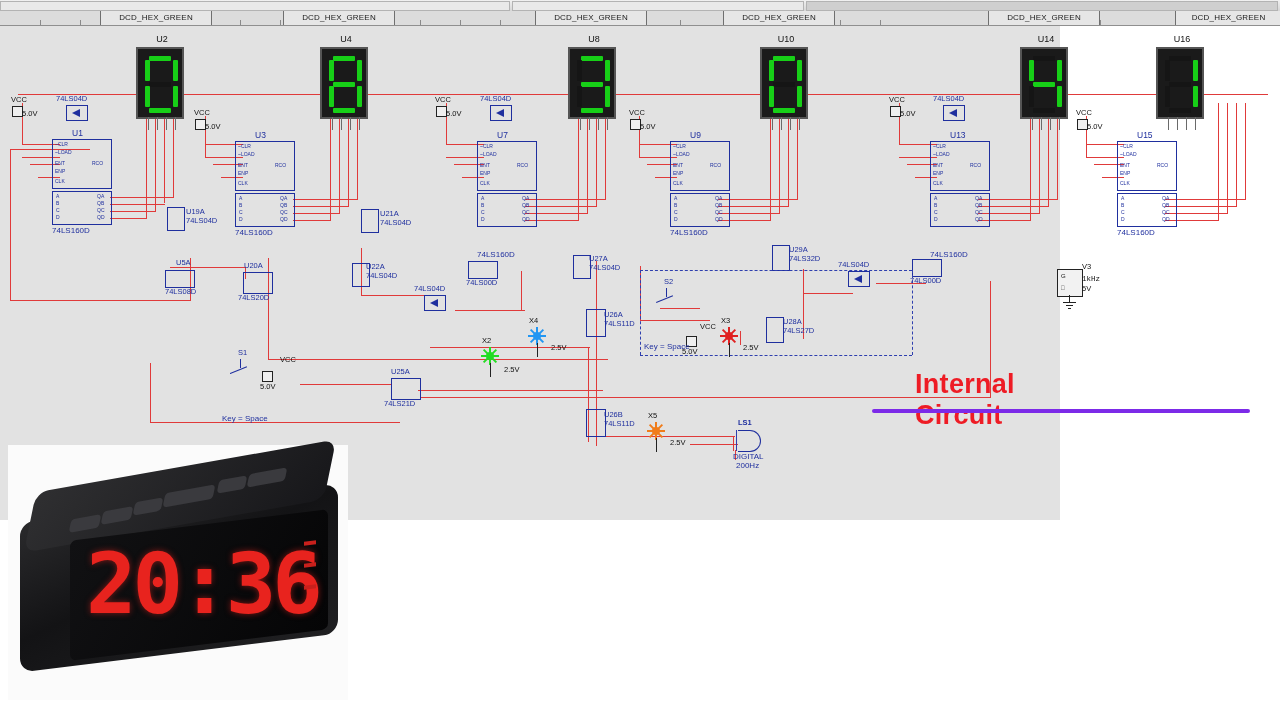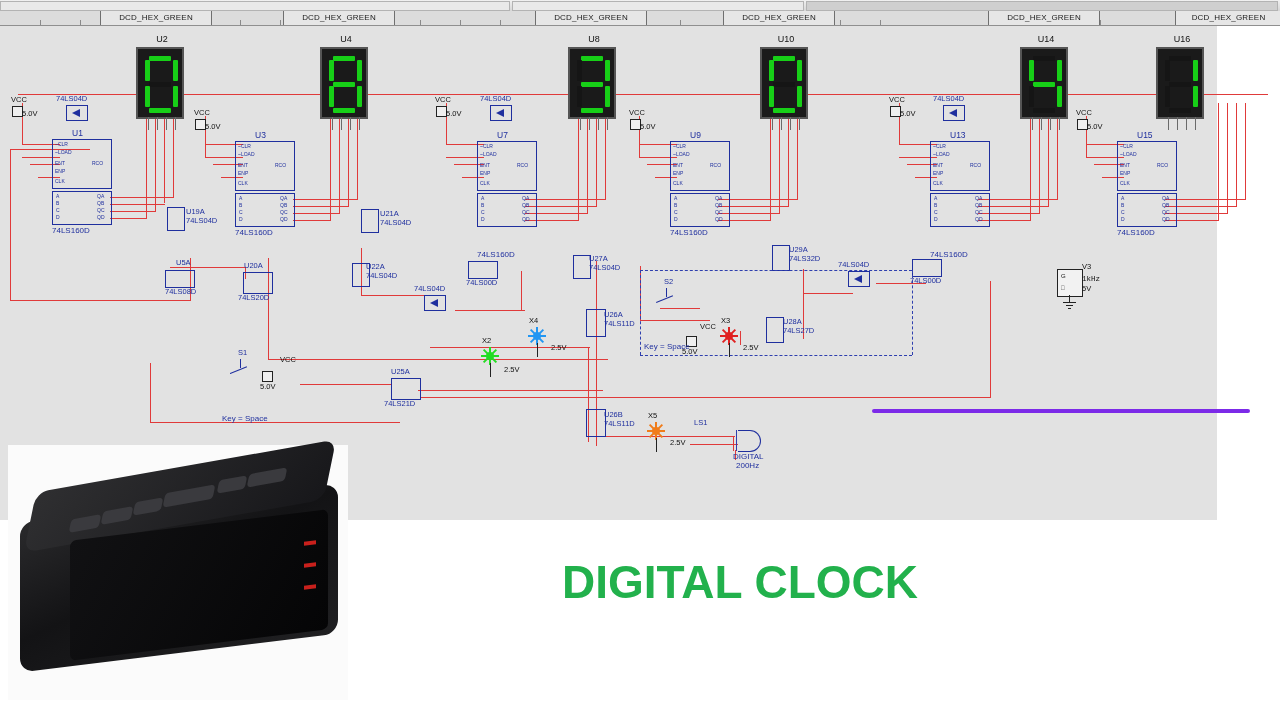--- a/index.html
+++ b/index.html
@@ -6,21 +6,21 @@
   html,body{margin:0;padding:0;background:#ffffff;}
   body{width:1280px;height:720px;overflow:hidden;font-family:"Liberation Sans",sans-serif;}
   #stage{position:relative;width:1280px;height:720px;background:#ffffff;}
 
   
   .toolbar{position:absolute;left:0;top:0;width:1280px;height:11px;
     background:linear-gradient(#f1f1f1,#d6d6d6);border-bottom:1px solid #9a9a9a;}
   .tb-seg{position:absolute;top:1px;height:8px;background:#e9e9e9;border:1px solid #b3b3b3;}
 
   
-  .canvas{position:absolute;left:0;top:11px;width:1217px;height:509px;
+  .canvas{position:absolute;left:0;top:11px;width:1060px;height:509px;
     background-color:#e2e2e2;
     background-image:radial-gradient(#9c9c9c 0.6px, transparent 0.7px);
     background-size:6px 6px;background-position:1px 1px;}
 
   .ruler{position:absolute;left:0;top:0;width:1280px;height:14px;
     background:#dcdcdc;border-bottom:1px solid #8f8f8f;}
   .ruler .tick{position:absolute;top:9px;width:1px;height:5px;background:#8a8a8a;}
 
   
   .blk{position:absolute;top:0px;height:14px;background:#e6e6e6;
@@ -622,38 +622,39 @@
       <div class="ray3" style="background:#f07c1a;"></div>
       <div class="ray4" style="background:#f07c1a;"></div>
       <div class="core" style="background:#f07c1a;"></div>
       <div class="stem"></div>
     </div>
     <div class="lbl n" style="left:648px;top:401px;color:#111;">X5</div>
     <div class="lbl n" style="left:670px;top:428px;color:#111;">2.5V</div>
 
     <div class="buzzer" style="left:738px;top:419px;"></div>
     <div class="wireb" style="left:736px;top:419px;width:1px;height:21px;"></div>
-    <div class="lbl" style="left:694px;top:408px;">LS1</div>
+    <div class="lbl" style="left:738px;top:408px;font-weight:bold;">LS1</div>
     <div class="lbl" style="left:733px;top:442px;font-size:8px;">DIGITAL</div>
     <div class="lbl" style="left:736px;top:451px;font-size:8px;">200Hz</div>
 
     <div class="clksrc" style="left:1057px;top:258px;">
       <div class="lbl" style="left:3px;top:2px;font-size:6px;color:#111;">G</div>
       <div class="lbl" style="left:3px;top:14px;font-size:6px;color:#111;">⎕</div>
     </div>
     <div class="lbl n" style="left:1082px;top:252px;color:#111;">V3</div>
     <div class="lbl n" style="left:1082px;top:264px;color:#111;font-family:Liberation Mono, monospace;">1kHz</div>
     <div class="lbl n" style="left:1082px;top:274px;color:#111;">5V</div>
     <div class="gnd" style="left:1061px;top:284px;">
       <i style="left:8px;top:0;width:1px;height:7px;"></i>
       <i style="left:2px;top:7px;width:13px;height:1px;"></i>
       <i style="left:5px;top:10px;width:7px;height:1px;"></i>
       <i style="left:7px;top:13px;width:3px;height:1px;"></i>
     </div>
 
+    <div class="internal" style="left:915px;top:358px;">Internal Circuit</div>
     <div class="internal-rule" style="left:872px;top:398px;width:378px;"></div>
 
   </div>
 
   <div class="bottom">
 
     <div class="photo">
       <div style="position:absolute;left:0;top:0;width:340px;height:255px;background:#fbfbfb;"></div>
 
       <div style="position:absolute;left:12px;top:58px;width:318px;height:150px;
@@ -667,22 +668,25 @@
       <div style="position:absolute;left:62px;top:72px;width:30px;height:13px;background:#3a3a3e;border-radius:4px;transform:skewY(-10deg) skewX(-12deg);"></div>
       <div style="position:absolute;left:94px;top:64px;width:30px;height:13px;background:#3a3a3e;border-radius:4px;transform:skewY(-10deg) skewX(-12deg);"></div>
       <div style="position:absolute;left:126px;top:55px;width:28px;height:13px;background:#3a3a3e;border-radius:4px;transform:skewY(-10deg) skewX(-12deg);"></div>
       <div style="position:absolute;left:156px;top:44px;width:50px;height:14px;background:#3a3a3e;border-radius:4px;transform:skewY(-10deg) skewX(-12deg);"></div>
       <div style="position:absolute;left:210px;top:33px;width:28px;height:13px;background:#3a3a3e;border-radius:4px;transform:skewY(-10deg) skewX(-12deg);"></div>
       <div style="position:absolute;left:240px;top:26px;width:38px;height:13px;background:#3a3a3e;border-radius:4px;transform:skewY(-10deg) skewX(-12deg);"></div>
 
       <div style="position:absolute;left:62px;top:80px;width:258px;height:120px;
                   background:linear-gradient(120deg,#111113,#050506);border-radius:6px;transform:skewY(-7deg);"></div>
 
+      <div style="position:absolute;left:78px;top:84px;width:230px;height:110px;color:#e8231e;
+                  font-family:'DejaVu Sans Mono',monospace;font-weight:bold;font-size:84px;line-height:110px;
+                  letter-spacing:-4px;transform:skewY(-7deg) skewX(-4px);text-align:center;
+                  text-shadow:0 0 6px rgba(232,35,30,.55);">20:36</div>
 
       <div style="position:absolute;left:296px;top:96px;width:12px;height:4px;background:#c8201c;transform:skewY(-7deg);"></div>
       <div style="position:absolute;left:296px;top:118px;width:12px;height:4px;background:#c8201c;transform:skewY(-7deg);"></div>
       <div style="position:absolute;left:296px;top:140px;width:12px;height:4px;background:#c8201c;transform:skewY(-7deg);"></div>
     </div>
 
-    <div class="title-main">DIGITAL CLOCK</div>
   </div>
 
 </div>
 
 </body></html>

